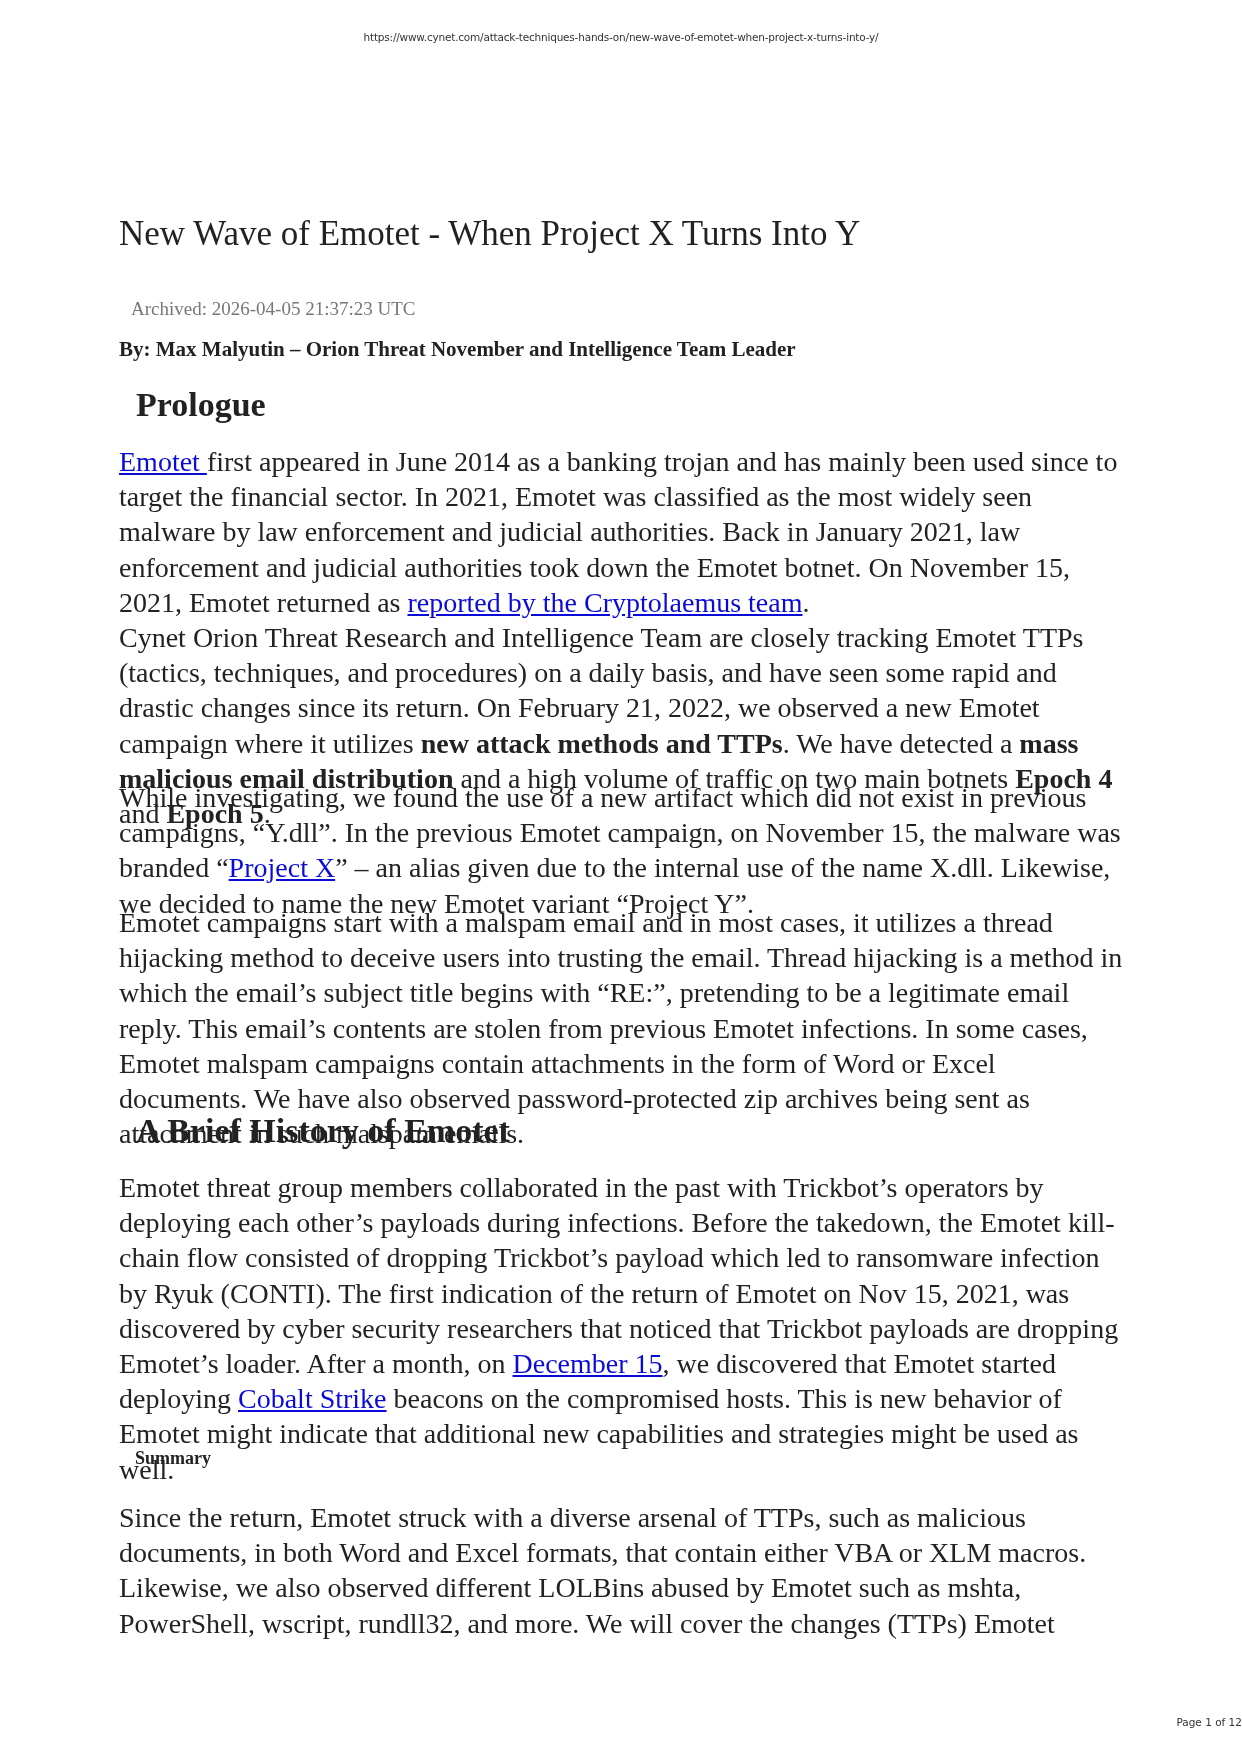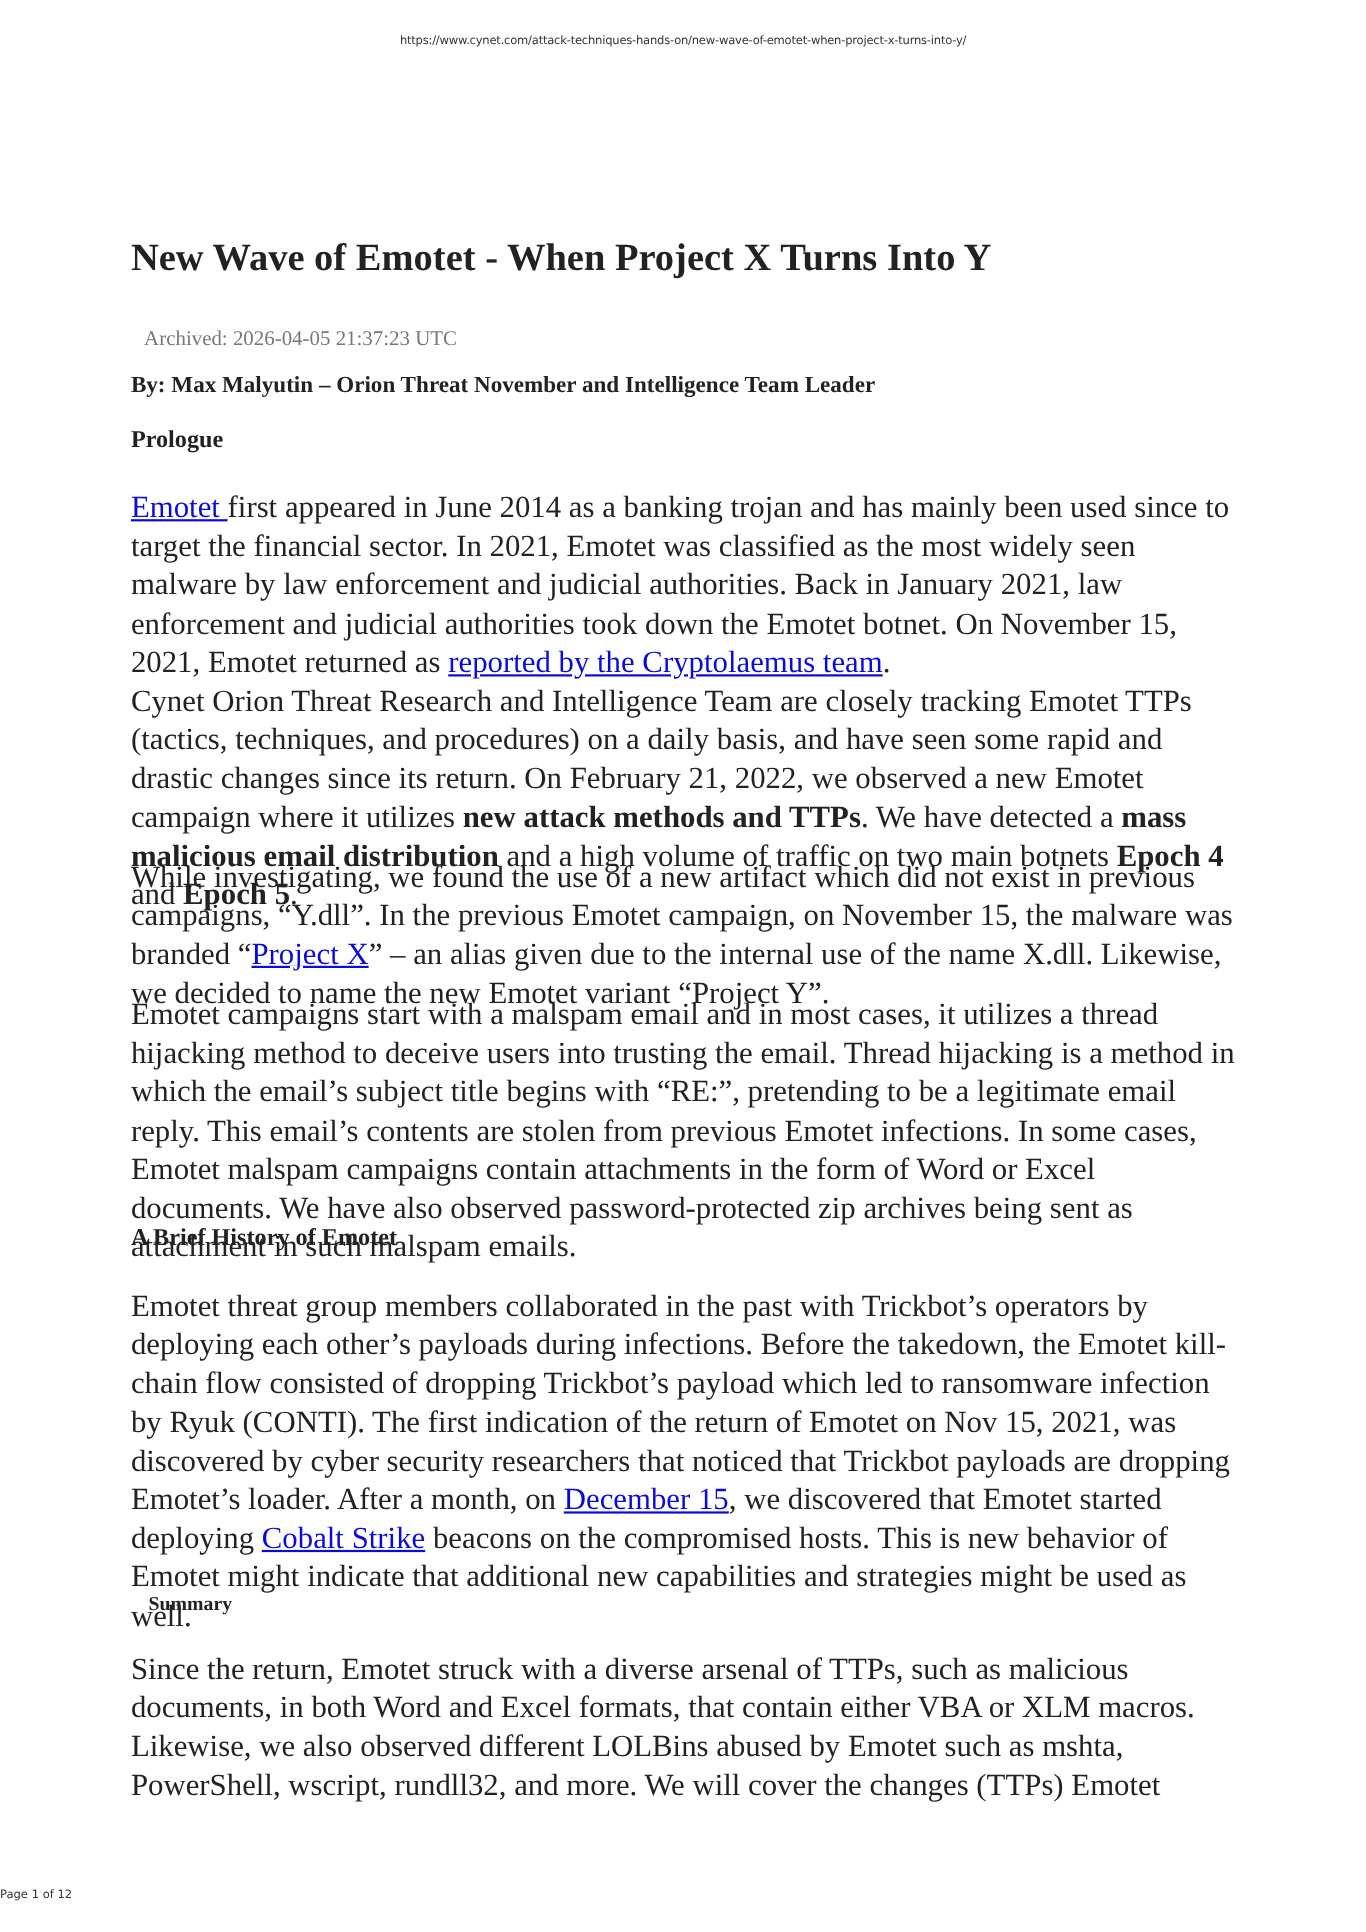--- a/index.html
+++ b/index.html
@@ -6,41 +6,41 @@
   body {
     width: 1242px; height: 1756px; position: relative; overflow: hidden;
     font-family: "Liberation Serif", serif; color: #222222;
   }
   .url-header {
     position: absolute; top: 31px; left: 0; width: 1242px; text-align: center;
     font-family: "DejaVu Sans", sans-serif; font-size: 10.5px; color: #333333;
     letter-spacing: -0.2px;
   }
   .page-footer {
-    position: absolute; top: 1716px; left: 0; width: 1242px; text-align: left;
+    position: absolute; top: 1716px; left: 0; width: 1242px; text-align: right;
     font-family: "DejaVu Sans", sans-serif; font-size: 10.5px; color: #333333;
   }
   .content {
     position: absolute; left: 119px; top: 0; width: 1010px;
   }
   h1 {
     position: absolute; top: 214px; left: 0; margin: 0;
-    font-size: 35px; font-weight: bold; color: #222222; white-space: nowrap;
+    font-size: 35px; font-weight: normal; color: #222222; white-space: nowrap;
   }
   .archived {
     position: absolute; top: 286px; left: 0; margin: 12px;
     font-size: 19px; color: #777777; white-space: nowrap;
   }
   .byline {
     position: absolute; top: 337px; left: 0; margin: 0;
     font-size: 21px; font-weight: bold; color: #222222; white-space: nowrap;
   }
   h2 {
-    position: absolute; left: 0; margin: 0;
-    font-size: 22px; font-weight: bold; color: #222222; white-space: nowrap;
+    position: absolute; left: 17px; margin: 0;
+    font-size: 34px; font-weight: bold; color: #222222; white-space: nowrap;
   }
   h3 {
     position: absolute; left: 12px; margin: 4px;
     font-size: 18px; font-weight: bold; color: #222222; white-space: nowrap;
   }
   p.body {
     position: absolute; left: 0; width: 1010px; margin: 0;
     font-size: 28px; line-height: 35.2px; color: #222222;
   }
   a.link { color: #1a0dab; text-decoration: underline; color: #0b0bd8; }

